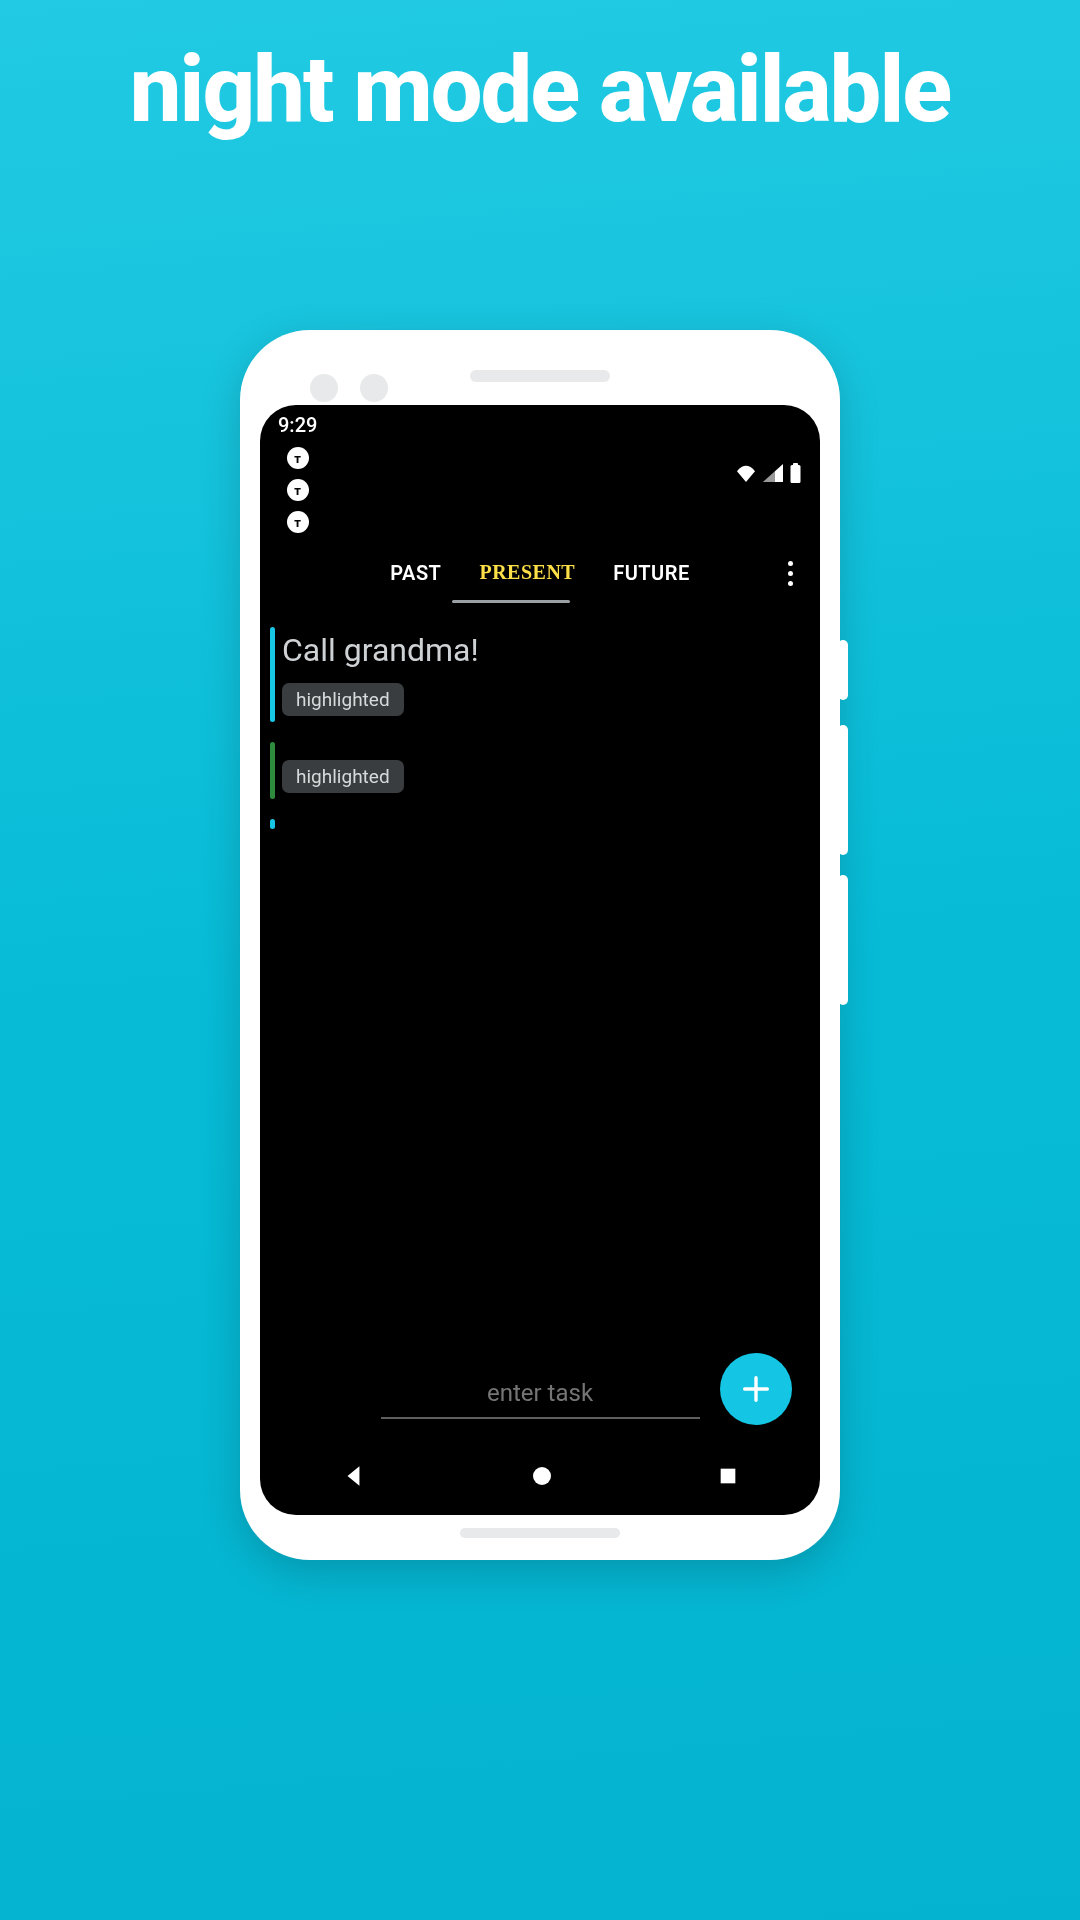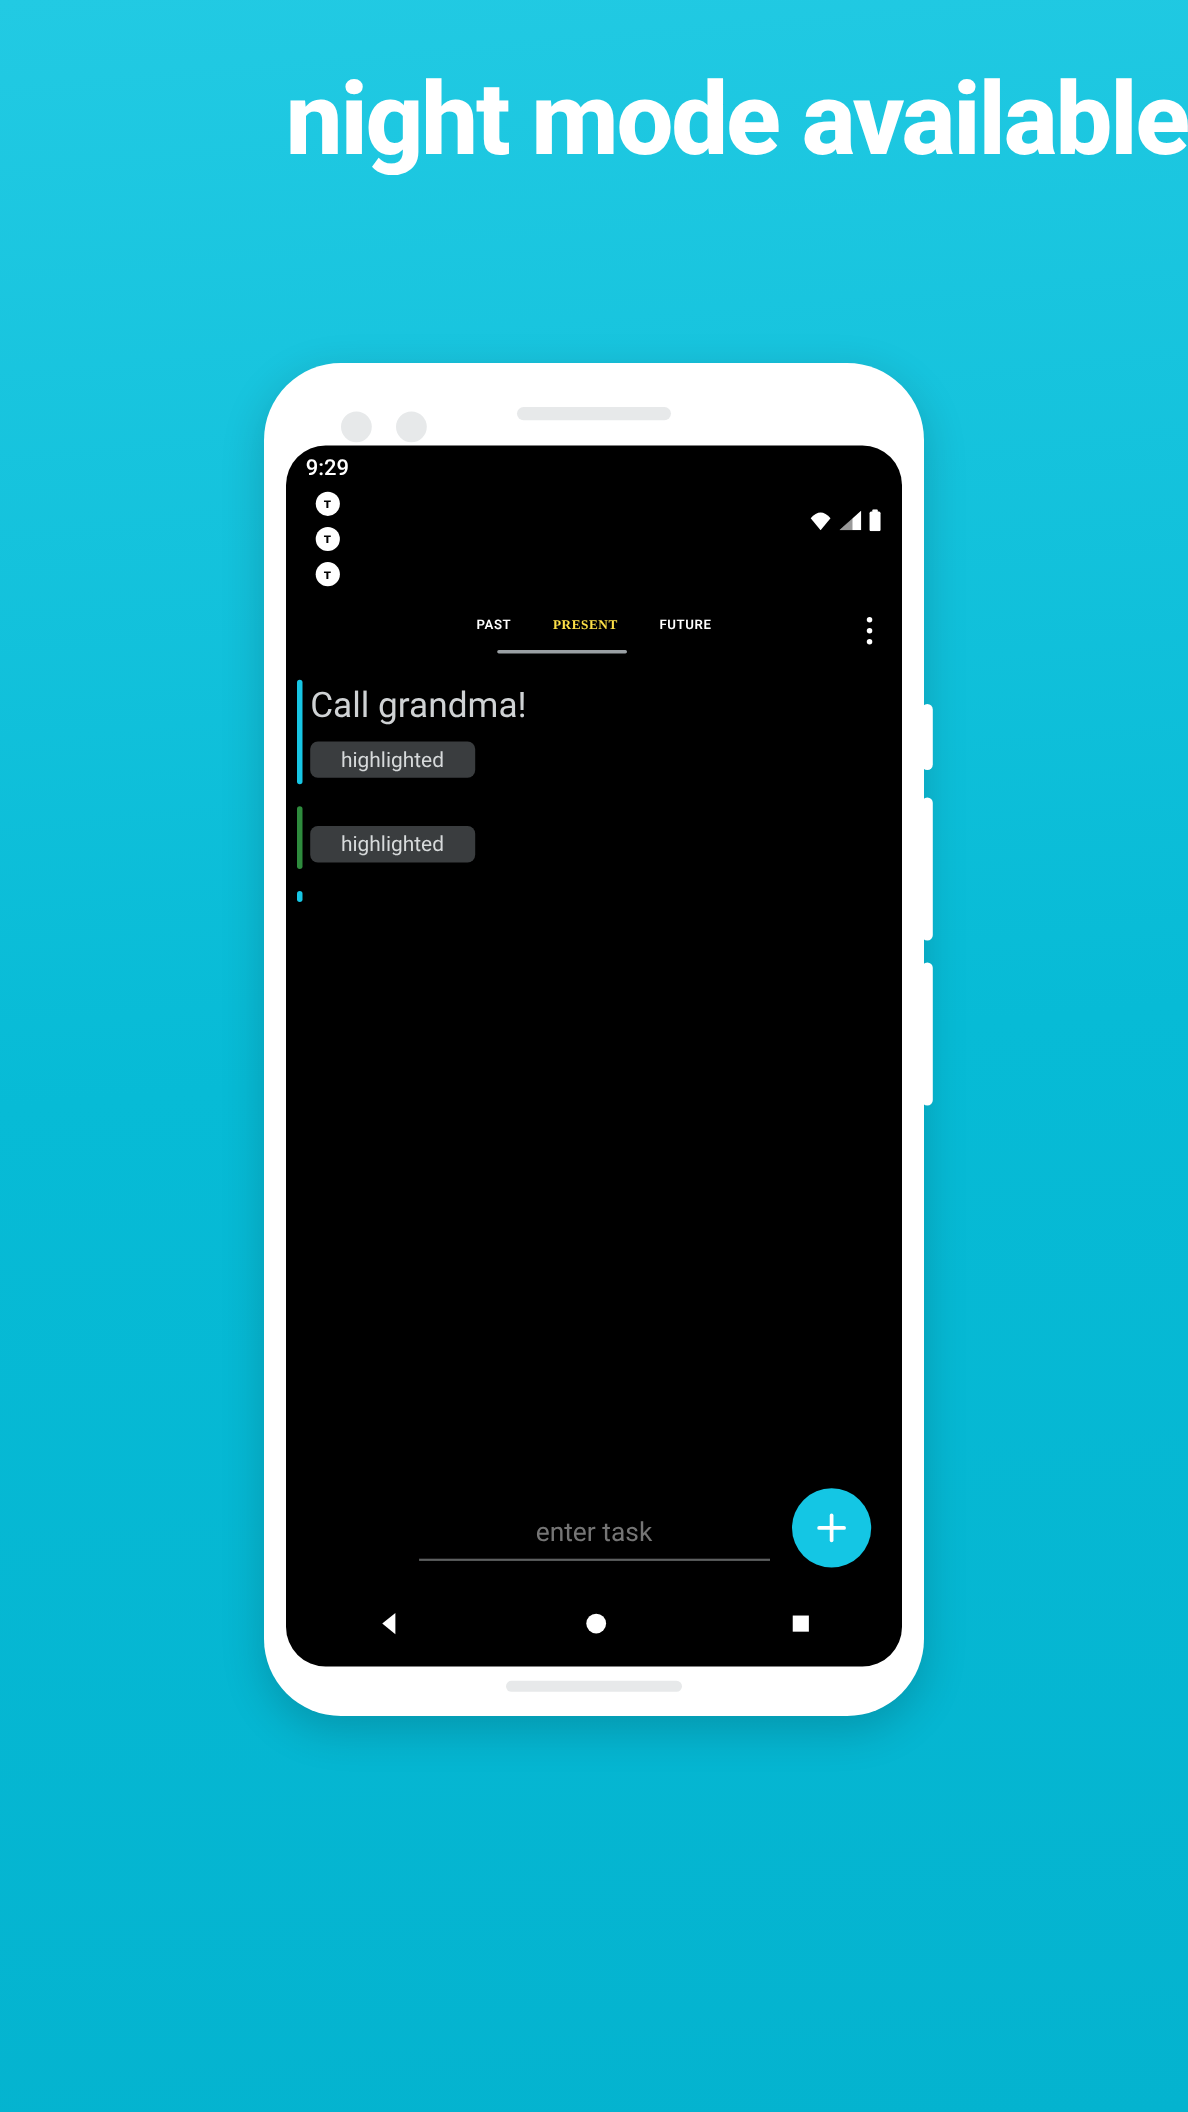--- a/index.html
+++ b/index.html
@@ -4,26 +4,26 @@
 <style>
   * { margin:0; padding:0; box-sizing:border-box; font-family: -apple-system, Roboto, "Helvetica Neue", Arial, sans-serif; }
   html,body { width:1080px; height:1920px; }
   body {
     background: linear-gradient(175deg,#22cae3 0%,#07bbd6 50%,#04b3cf 100%);
     position:relative;
     overflow:hidden;
   }
   .headline {
     width:100%;
-    text-align:right;
+    text-align:center;
     color:#fff;
     font-weight:800;
     font-size:92px;
     letter-spacing:-2px;
-    margin-top:64px;
+    margin-top:44px;
     line-height:1;
   }
 
   
   .phone {
     position:absolute;
     left:50%;
     top:330px;
     transform:translateX(-50%);
     width:600px;
@@ -60,34 +60,34 @@
             padding:8px 18px 6px; font-size:20px; font-weight:500;}
   .status-left { display:flex; align-items:center; gap:10px;flex-direction:column;}
   .dot { width:22px; height:22px; background:#fff; color:#000; border-radius:50%;
          display:flex; align-items:center; justify-content:center; font-size:13px; font-weight:700;}
   .status-right { display:flex; align-items:center; gap:6px;}
   .wifi, .signal, .batt { display:inline-block;}
   .wifi svg, .signal svg, .batt svg { display:block;}
 
   
   .tabs { display:flex; justify-content:center; gap:34px; padding:18px 0 0; position:relative;}
-  .tab  { font-size:12px; letter-spacing:0.5px; font-weight:600; color:#fff; padding:4px 2px 18px;}
+  .tab  { font-size:20px; letter-spacing:0.5px; font-weight:600; color:#fff; padding:4px 2px 18px;}
   .tab.dim { color:#fde047;font-family:Liberation Serif, serif; }
   .tab-underline { position:absolute; height:3px; background:#9aa0a4; bottom:0; border-radius:2px;}
   .kebab { position:absolute; right:18px; top:22px; width:24px; display:flex;
            flex-direction:column; align-items:center; gap:5px;}
   .kebab span{ width:5px; height:5px; background:#fff; border-radius:50%;}
 
   
   .list { padding:14px 0 0;}
   .task { position:relative; padding:14px 18px 16px 22px;}
   .stripe { position:absolute; left:10px; top:10px; bottom:10px; width:5px; border-radius:3px;}
   .task-title { font-size:32px; color:#cfd2d4; font-weight:400; display:flex; align-items:center; gap:8px;}
   .chips { margin-top:14px; display:flex; gap:14px;}
-  .chip { background:#3a3d3f; color:#d7dadb; font-size:19px; padding:5px 28px; border-radius:7px;}
+  .chip { background:#3a3d3f; color:#d7dadb; font-size:19px; padding:5px 14px; border-radius:7px;}
 
   
   .input-row { position:absolute; bottom:96px; left:0; right:0; display:flex;
                align-items:center; justify-content:center; gap:28px; padding:0 28px;}
   .task-input { flex:0 0 300px; text-align:center; font-size:24px; color:#fde047;
                 border:none; border-bottom:2px solid #5d5f60; background:transparent;
                 padding:6px 4px 10px; outline:none;}
   .fab { width:72px; height:72px; border-radius:50%; background:#14c6e4;
          display:flex; align-items:center; justify-content:center;
          box-shadow:0 6px 14px rgba(0,0,0,.5); position:absolute; right:28px; bottom:-6px;}

